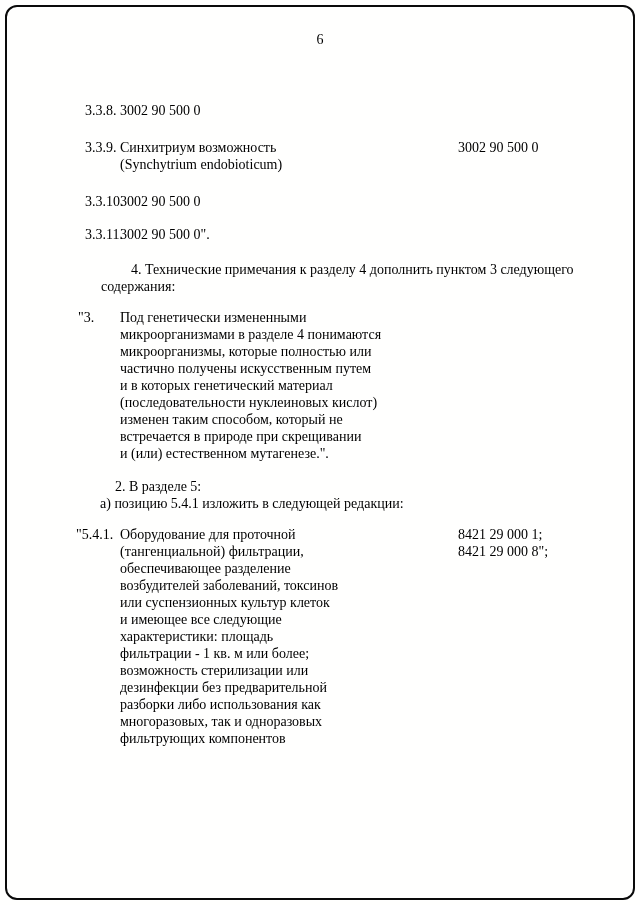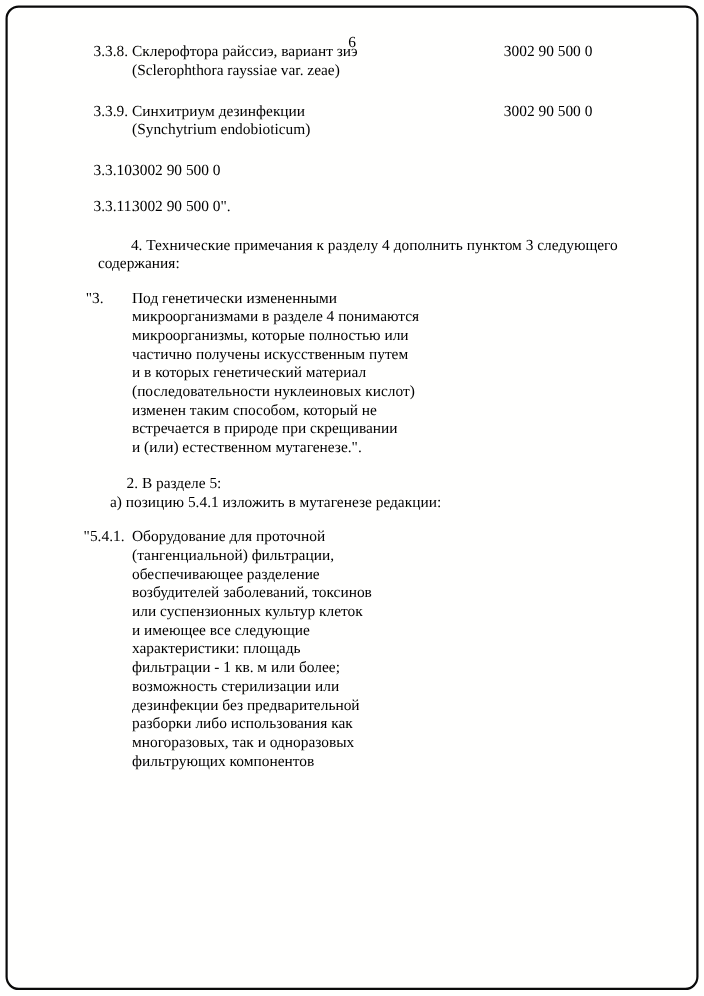--- a/index.html
+++ b/index.html
@@ -21,33 +21,33 @@
     border: 2px solid #0a0a0a;
     border-radius: 12px;
     pointer-events: none;
   }
   .page-number {
     position: absolute;
     top: 31px; left: 0; right: 0;
     text-align: center;
   }
   .content {
-    padding: 39px 50px 0 85px;
+    padding: 102px 50px 0 85px;
     box-sizing: border-box;
   }
   .row {
     display: grid;
     grid-template-columns: 35px 338px 1fr;
   }
   .row.two-line { margin-bottom: 20px; }
   .row.one-line { margin-bottom: 16px; }
   .pre { white-space: pre-line; }
   .code { white-space: pre-line; }
   .para4 {
-    margin: 18px 0 14px 4px;
+    margin: 18px 0 14px 16px;
     text-indent: 30px;
     white-space: pre-line;
   }
   .note-row {
     display: grid;
     grid-template-columns: 42px 338px;
     margin-left: -7px;
     margin-bottom: 16px;
   }
   .s5-heading { margin: 0; text-indent: 30px; }
@@ -63,28 +63,26 @@
 
 <div class="page">
   <div class="frame"></div>
 
   <div class="page-number">6</div>
 
   <div class="content">
 
     <div class="row two-line">
       <span>3.3.8.</span>
-      <span class="pre">Склерофтора райссиэ, вариант зиэ
-(Sclerophthora rayssiae var. zeae)</span>
       <span>3002 90 500 0</span>
     </div>
 
     <div class="row two-line">
       <span>3.3.9.</span>
-      <span class="pre">Синхитриум дезинфекции
+      <span class="pre">Синхитриум возможность
 (Synchytrium endobioticum)</span>
       <span>3002 90 500 0</span>
     </div>
 
     <div class="row one-line">
       <span>3.3.10.</span>
       <span>3002 90 500 0</span>
     </div>
 
     <div class="row one-line">
@@ -102,33 +100,35 @@
 микроорганизмы, которые полностью или
 частично получены искусственным путем
 и в которых генетический материал
 (последовательности нуклеиновых кислот)
 изменен таким способом, который не
 встречается в природе при скрещивании
 и (или) естественном мутагенезе.".</span>
     </div>
 
     <p class="s5-heading">2. В разделе 5:</p>
-    <p class="s5-sub">а) позицию 5.4.1 изложить в мутагенезе редакции:</p>
+    <p class="s5-sub">а) позицию 5.4.1 изложить в следующей редакции:</p>
 
     <div class="row541">
       <span>"5.4.1.</span>
       <span class="pre">Оборудование для проточной
 (тангенциальной) фильтрации,
 обеспечивающее разделение
 возбудителей заболеваний, токсинов
 или суспензионных культур клеток
 и имеющее все следующие
 характеристики: площадь
 фильтрации - 1 кв. м или более;
 возможность стерилизации или
 дезинфекции без предварительной
 разборки либо использования как
 многоразовых, так и одноразовых
 фильтрующих компонентов</span>
+      <span class="code">8421 29 000 1;
+8421 29 000 8";</span>
     </div>
 
   </div>
 </div>
 
 </body></html>

